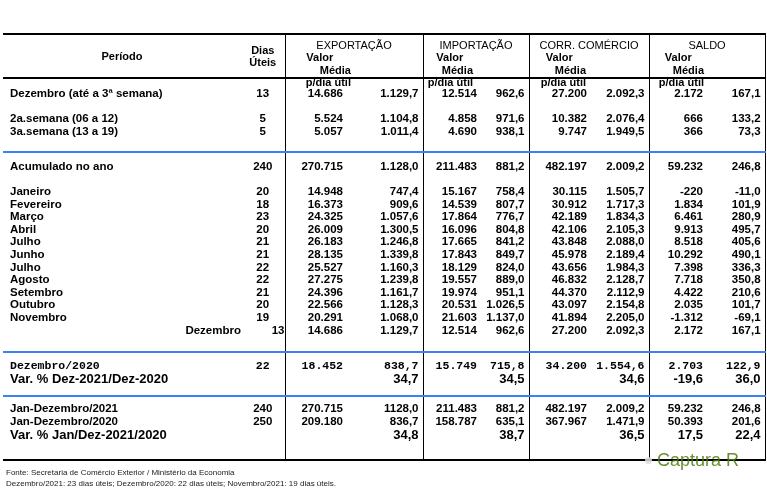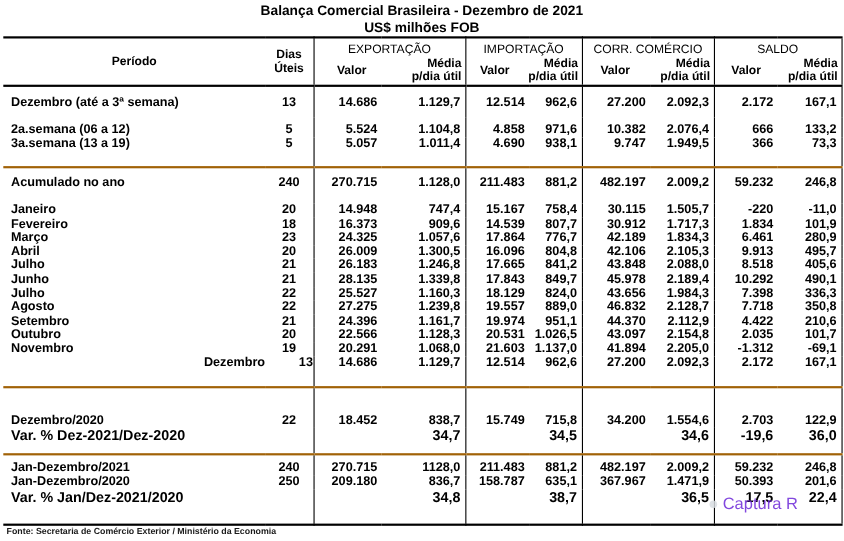--- a/index.html
+++ b/index.html
@@ -16,64 +16,60 @@
                 border-top:2px solid #000; border-bottom:2px solid #000;
                 border-right:1px solid #000; }
 
   thead th { border-bottom:2px solid #000; height:42px; padding:0;
              font-size:11px; font-weight:bold; vertical-align:middle; }
   thead th:nth-child(n+3) { border-left:1px solid #000; }
   th.h-periodo { text-align:center; }
   th.h-dias { text-align:center; line-height:12px; }
   th.h-group { vertical-align:top; }
   .grp-top { text-align:center; font-size:11px; font-weight:normal; padding-top:4px; line-height:12px; }
-  .grp-bottom { display:flex; height:26px; }
+  .grp-bottom { display:flex; height:26px;flex-direction:column; }
   .gb-valor { width:50%; display:flex; align-items:center; justify-content:center;
               font-size:11px; font-weight:bold; }
   .gb-media { width:50%; text-align:right; padding-right:3px; font-size:11px;
               font-weight:bold; line-height:12px; padding-top:1px; }
 
   tbody td { font-size:11.5px; font-weight:bold; line-height:13px; padding:0;
              white-space:nowrap; vertical-align:bottom; }
   tbody td:nth-child(3), tbody td:nth-child(5),
   tbody td:nth-child(7), tbody td:nth-child(9) { border-left:1px solid #000; }
   td.lbl  { text-align:left; padding-left:7px; }
   td.dias { text-align:center; }
   td.val  { text-align:right; padding-right:4px; }
   tr.var td { font-weight:bold; font-size:13px; }
 
-  tbody.bt tr:first-child td { border-top:2px solid #a16207; }
+  tbody.bt tr:first-child td { border-top:2px solid #3b82f6; }
 
   tbody.sec-current td { padding-top:8px; padding-bottom:7px; }
   tbody.sec-weeks tr:first-child td { padding-top:5px; }
   tbody.sec-weeks tr:last-child td  { padding-bottom:13px; }
   tbody.sec-acc td { padding-top:7px; padding-bottom:12px; }
   tbody.sec-months td { line-height:12.6px; }
   tbody.sec-months tr:last-child td { padding-bottom:15px;text-align:right; }
-  tbody.sec-dec20 tr:first-child td { padding-top:23px; }
+  tbody.sec-dec20 tr:first-child td { padding-top:6px;font-family:Liberation Mono, monospace; }
   tbody.sec-dec20 tr:last-child td  { padding-bottom:10px; }
   tbody.sec-jd tr:first-child td { padding-top:5px; }
   tbody.sec-jd tr:last-child td  { padding-bottom:18px; }
 
-  #footer { position:absolute; left:6px; top:477px; font-size:8px; line-height:11px; color:#1a1a1a;font-weight:bold; }
+  #footer { position:absolute; left:6px; top:467px; font-size:8px; line-height:11px; color:#1a1a1a; }
 
   #watermark { position:absolute; left:645px; top:450px; display:flex; align-items:center;
                gap:5px; pointer-events:none; opacity:0.85; }
   #watermark .dot { width:7px; height:7px; border-radius:50%; background:#d9dde2; }
-  #watermark .wtxt { font-size:15px; color:#6d28d9; white-space:nowrap; }
+  #watermark .wtxt { font-size:18px; color:#4d7c0f; white-space:nowrap; }
 </style>
 </head>
 <body>
 
 <div id="page">
 
-  <div id="title-block">
-    <div class="t1">Balança Comercial Brasileira - Dezembro de 2021</div>
-    <div class="t2">US$ milhões FOB</div>
-  </div>
 
   <table class="trade">
     <colgroup>
       <col style="width:238px">
         <col style="width:44px">
       <col style="width:62px">
         <col style="width:76px">
       <col style="width:58px">
         <col style="width:48px">
       <col style="width:62px">
@@ -391,20 +387,21 @@
       <td class="val"></td>
       <td class="val">36,5</td>
       <td class="val">17,5</td>
       <td class="val">22,4</td>
     </tr>
       </tbody>
   </table>
 
   <div id="footer">
     <div>Fonte: Secretaria de Comércio Exterior / Ministério da Economia</div>
+    <div>Dezembro/2021: 23 dias úteis; Dezembro/2020: 22 dias úteis; Novembro/2021: 19 dias úteis.</div>
   </div>
 
   <div id="watermark">
     <span class="dot"></span>
     <span class="wtxt">Captura R</span>
   </div>
 
 </div>
 
 </body></html>

